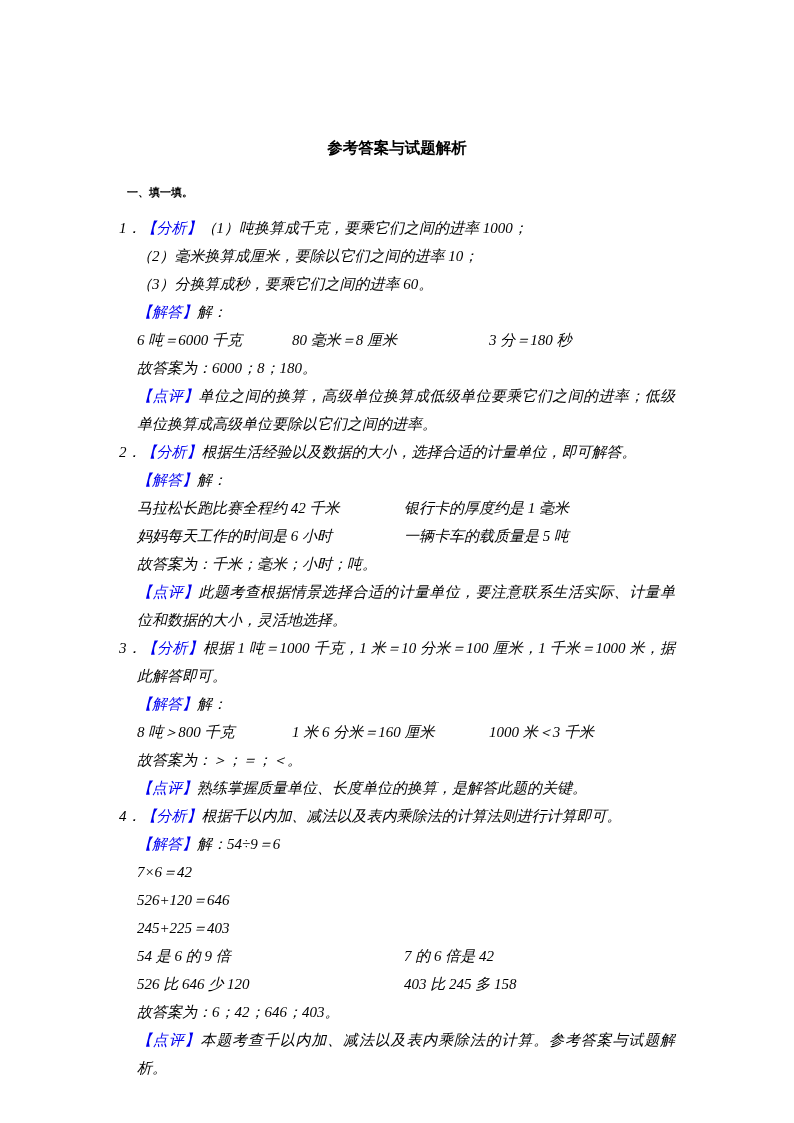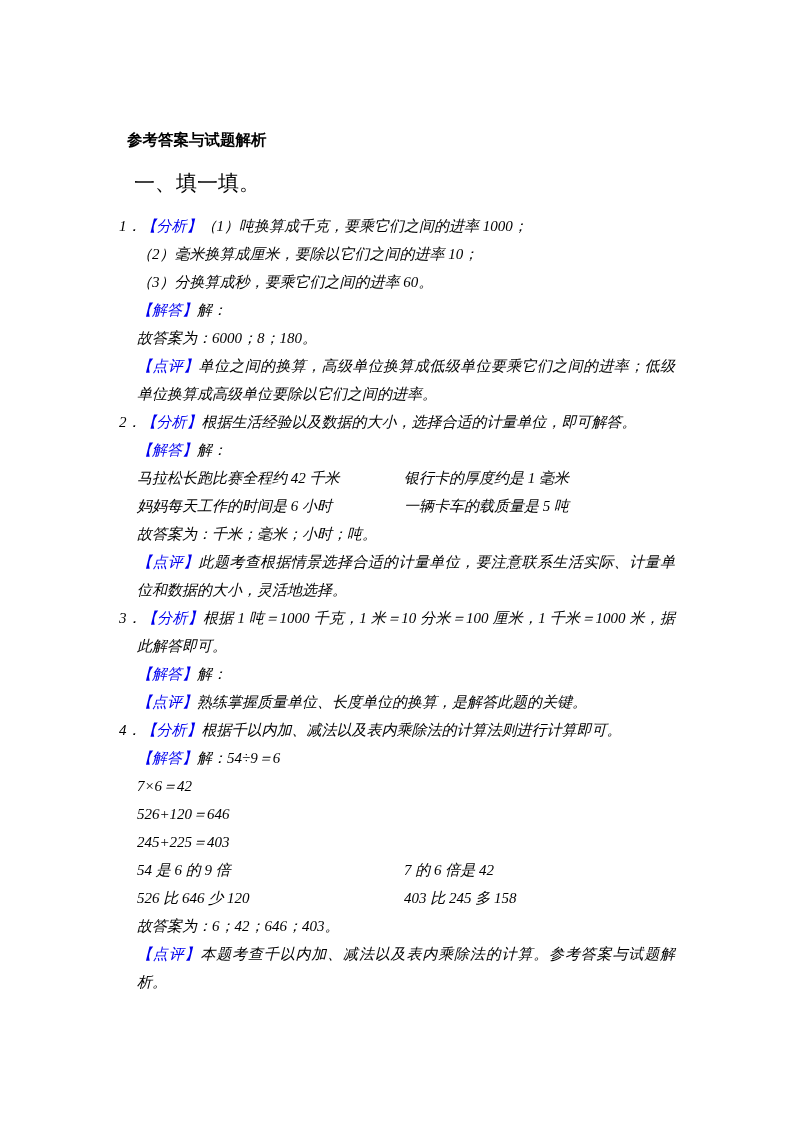--- a/index.html
+++ b/index.html
@@ -17,29 +17,29 @@
   .page {
     box-sizing: border-box;
     width: 794px;
     height: 1123px;
     padding: 118px 119px 0 119px;
     font-size: 15px;
     line-height: 28px;
     background: #ffffff;
   }
   .doc-title {
-    text-align: left;
+    text-align: center;
     font-weight: bold;
-    margin: 8px;
+    margin: 16px;
     font-size: 15.5px;
   }
   .section-heading {
-    font-weight: normal;
-    margin: 15px;
-    font-size: 21px;
+    font-weight: bold;
+    margin: 8px;
+    font-size: 11px;
   }
   .item {
     padding-left: 18px;
   }
   .item p {
     margin: 0;
     font-style: italic;
   }
   .hang {
     text-indent: -18px;
@@ -66,36 +66,39 @@
 
   <p class="doc-title">参考答案与试题解析</p>
 
   <p class="section-heading">一、填一填。</p>
 
   <div class="item">
     <p class="hang just"><span>1．</span><span class="label">【分析】</span><span>（1）吨换算成千克，要乘它们之间的进率 1000；</span></p>
     <p class="just">（2）毫米换算成厘米，要除以它们之间的进率 10；</p>
     <p class="just">（3）分换算成秒，要乘它们之间的进率 60。</p>
     <p><span class="label">【解答】</span><span>解：</span></p>
+    <p class="row3"><span>6 吨＝6000 千克</span><span>80 毫米＝8 厘米</span><span>3 分＝180 秒</span></p>
     <p>故答案为：6000；8；180。</p>
     <p class="just"><span class="label">【点评】</span><span>单位之间的换算，高级单位换算成低级单位要乘它们之间的进率；低级单位换算成高级单位要除以它们之间的进率。</span></p>
   </div>
 
   <div class="item">
     <p class="hang just"><span>2．</span><span class="label">【分析】</span><span>根据生活经验以及数据的大小，选择合适的计量单位，即可解答。</span></p>
     <p><span class="label">【解答】</span><span>解：</span></p>
     <p class="row2"><span>马拉松长跑比赛全程约 42 千米</span><span>银行卡的厚度约是 1 毫米</span></p>
     <p class="row2"><span>妈妈每天工作的时间是 6 小时</span><span>一辆卡车的载质量是 5 吨</span></p>
     <p>故答案为：千米；毫米；小时；吨。</p>
     <p class="just"><span class="label">【点评】</span><span>此题考查根据情景选择合适的计量单位，要注意联系生活实际、计量单位和数据的大小，灵活地选择。</span></p>
   </div>
 
   <div class="item">
     <p class="hang just"><span>3．</span><span class="label">【分析】</span><span>根据 1 吨＝1000 千克，1 米＝10 分米＝100 厘米，1 千米＝1000 米，据此解答即可。</span></p>
     <p><span class="label">【解答】</span><span>解：</span></p>
+    <p class="row3"><span>8 吨＞800 千克</span><span>1 米 6 分米＝160 厘米</span><span>1000 米＜3 千米</span></p>
+    <p>故答案为：＞；＝；＜。</p>
     <p class="just"><span class="label">【点评】</span><span>熟练掌握质量单位、长度单位的换算，是解答此题的关键。</span></p>
   </div>
 
   <div class="item">
     <p class="hang just"><span>4．</span><span class="label">【分析】</span><span>根据千以内加、减法以及表内乘除法的计算法则进行计算即可。</span></p>
     <p><span class="label">【解答】</span><span>解：54÷9＝6</span></p>
     <p>7×6＝42</p>
     <p>526+120＝646</p>
     <p>245+225＝403</p>
     <p class="row2"><span>54 是 6 的 9 倍</span><span>7 的 6 倍是 42</span></p>

